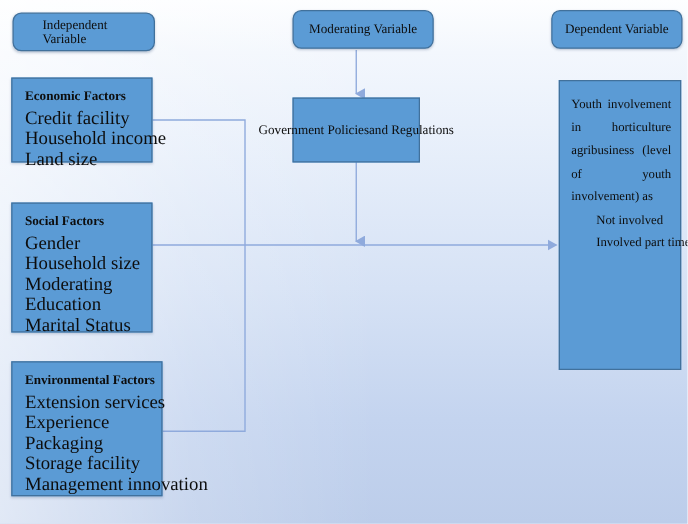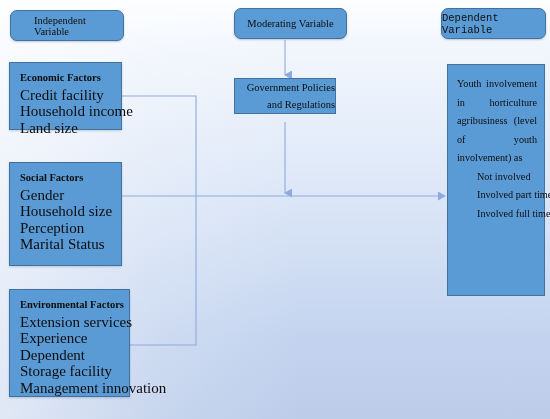--- a/index.html
+++ b/index.html
@@ -70,29 +70,29 @@
   }
   .panel .grp-item {
     font-size: 15px;
     line-height: 16.6px;
     white-space: nowrap;
   }
 
   
   #pill-independent { left: 10px;  top: 10px;  width: 114px; height: 31px; padding-left: 23px; }
   #pill-moderating  { left: 234px; top: 8px;   width: 113px; height: 31px; }
-  #pill-dependent   { left: 441px; top: 8px;   width: 105px; height: 31px; font-family: Liberation Mono, monospace; }
+  #pill-dependent   { left: 441px; top: 8px;   width: 105px; height: 31px; }
 
   #box-economic     { left: 9px;   top: 62px;  width: 113px; height: 68px; }
   #box-social       { left: 9px;   top: 162px; width: 113px; height: 104px; }
   #box-environment  { left: 9px;   top: 289px; width: 121px; height: 108px; }
 
-  #box-government   { left: 234px; top: 78px;  width: 102px; height: 36px;
-                      display: flex; flex-direction: column;
-                      align-items: flex-end; justify-content: center; }
+  #box-government   { left: 234px; top: 78px;  width: 102px; height: 52px;
+                      display: flex; 
+                      align-items: center; justify-content: center; }
   #box-government .gov-line { font-size: 10.5px; line-height: 17px; white-space: nowrap; }
 
   #box-dependent    { left: 447px; top: 64px;  width: 98px;  height: 232px;
                       padding: 10px 7px 7px 9px; }
   #box-dependent .dep-para {
     font-size: 10.2px;
     line-height: 18.5px;
     text-align: justify;
     text-align-last: left;
     margin: 0;
@@ -142,38 +142,38 @@
     <div class="grp-title">Economic Factors</div>
     <div class="grp-item">Credit facility</div>
     <div class="grp-item">Household income</div>
     <div class="grp-item">Land size</div>
   </div>
 
   <div class="node panel" id="box-social">
     <div class="grp-title">Social Factors</div>
     <div class="grp-item">Gender</div>
     <div class="grp-item">Household size</div>
-    <div class="grp-item">Perception</div>
+    <div class="grp-item">Moderating</div>
+    <div class="grp-item">Education</div>
     <div class="grp-item">Marital Status</div>
   </div>
 
   <div class="node panel" id="box-environment">
     <div class="grp-title">Environmental Factors</div>
     <div class="grp-item">Extension services</div>
     <div class="grp-item">Experience</div>
-    <div class="grp-item">Dependent</div>
+    <div class="grp-item">Packaging</div>
     <div class="grp-item">Storage facility</div>
     <div class="grp-item">Management innovation</div>
   </div>
 
   <div class="node" id="box-government">
     <div class="gov-line">Government Policies</div>
     <div class="gov-line">and Regulations</div>
   </div>
 
   <div class="node" id="box-dependent">
     <p class="dep-para">Youth involvement in horticulture agribusiness (level of youth involvement) as</p>
     <div class="dep-item">Not involved</div>
     <div class="dep-item">Involved part time</div>
-    <div class="dep-item">Involved full time</div>
   </div>
 
 </div>
 
 </body></html>

